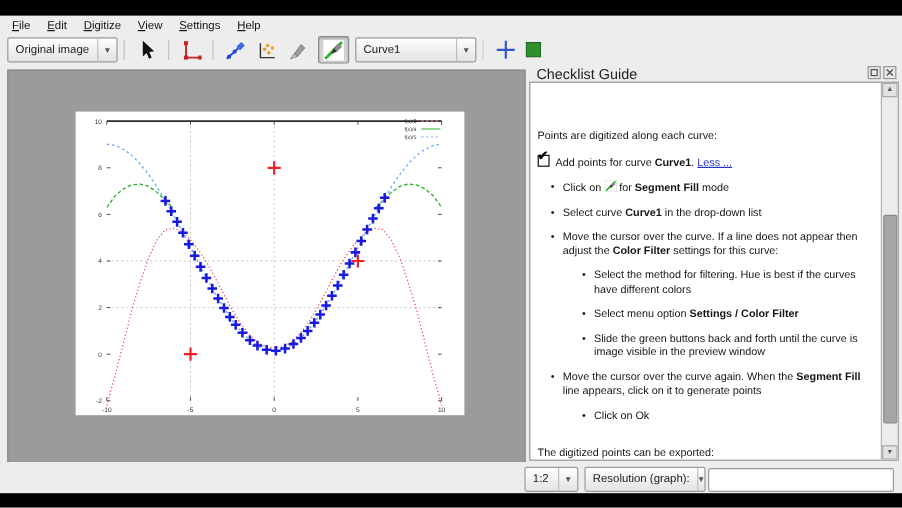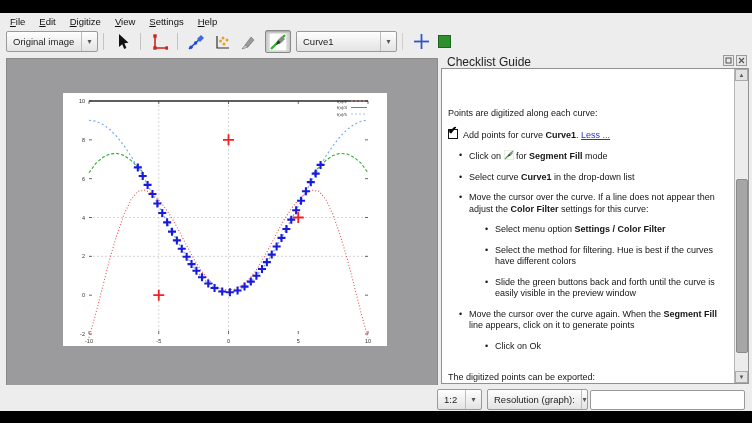--- a/index.html
+++ b/index.html
@@ -259,23 +259,23 @@
         <div class="blk p"><span>Points are digitized along each curve:</span></div>
         <div class="blk check"><span class="cb on"></span><span>Add points for curve </span><span style="font-weight: bold;">Curve1</span><span>. </span><a class="lnk">Less ...</a></div>
         <div class="blk li1"><span>Click on </span><span><svg width="10" height="10" viewBox="0 0 18 18" style="vertical-align:-1px">
               <rect x="0" y="0" width="18" height="18" fill="#fff" stroke="#bbb"></rect>
               <line x1="2" y1="16" x2="16" y2="2" stroke="#2db52d" stroke-width="2.4"></line>
               <polygon points="9,7 13,3 16,6 12,10" fill="#888"></polygon>
               <polygon points="7,12 9,7 12,10" fill="#333"></polygon>
             </svg></span><span> for </span><span style="font-weight: bold;">Segment Fill</span><span> mode</span></div>
         <div class="blk li1"><span>Select curve </span><span style="font-weight: bold;">Curve1</span><span> in the drop-down list</span></div>
         <div class="blk li1"><span>Move the cursor over the curve. If a line does not appear then adjust the </span><span style="font-weight: bold;">Color Filter</span><span> settings for this curve:</span></div>
+        <div class="blk li2"><span>Select the method for filtering. Hue is best if the curves have different colors</span></div>
         <div class="blk li2"><span>Select menu option </span><span style="font-weight: bold;">Settings / Color Filter</span></div>
-        <div class="blk li2"><span>Select the method for filtering. Hue is best if the curves have different colors</span></div>
-        <div class="blk li2"><span>Slide the green buttons back and forth until the curve is easily visible in the preview window</span></div>
+        <div class="blk li2"><span>Slide the green buttons back and forth until the curve is image visible in the preview window</span></div>
         <div class="blk li1"><span>Move the cursor over the curve again. When the </span><span style="font-weight: bold;">Segment Fill</span><span> line appears, click on it to generate points</span></div>
         <div class="blk li2"><span>Click on Ok</span></div>
         <div class="blk p gap"><span>The digitized points can be exported:</span></div>
       </div>
     <div class="sb">
       <div class="sb-btn" style="top:0">▲</div>
       <div class="sb-thumb" style="top:110px;height:172px"></div>
       <div class="sb-btn" style="bottom:0">▼</div>
     </div>
   </div>

